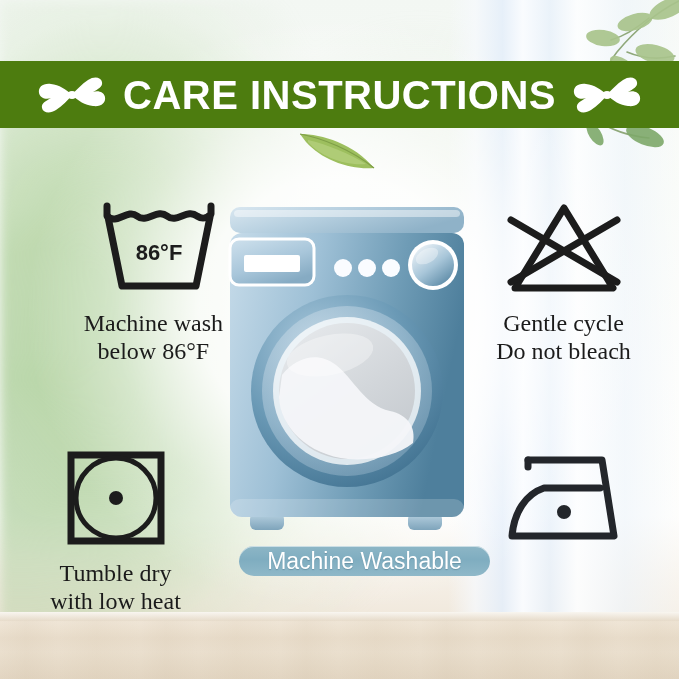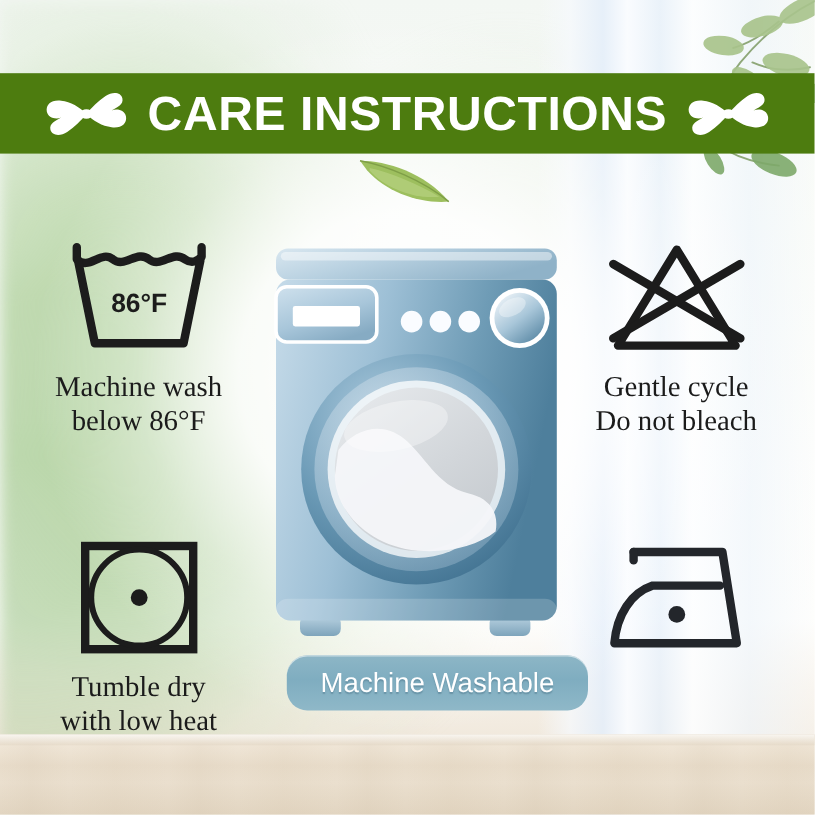--- a/index.html
+++ b/index.html
@@ -136,42 +136,42 @@
   .icon-block .caption {
     margin-top: 9px;
     text-align: center;
     font-size: 24px;
     line-height: 1.17;
     color: #1b1b1b;
     font-family: Liberation Serif, serif;
     white-space: pre-line;
   }
 
-  #block-wash    { left: 8px;   top: 196px; }
+  #block-wash    { left: 8px;   top: 196px; align-items: flex-end; }
   #block-bleach  { left: 456px; top: 196px; }
   #block-dry     { left: 8px;   top: 446px; }
   #block-iron    { left: 456px; top: 446px; }
 
   .tub-temp {
     font-size: 22px;
     font-weight: bold;
     fill: #1c1c1c;
     font-family: "Liberation Sans", sans-serif;
   }
 
   
   .machine { position: absolute; left: 222px; top: 205px; width: 250px; height: 330px; }
 
   
   .badge {
     position: absolute;
     left: 239px;
     top: 546px;
     width: 251px;
-    height: 46px;
+    height: 30px;
     border-radius: 17px;
     background: linear-gradient(to bottom, #8db6c6 0%, #7fadc0 45%, #8fb8c8 100%);
     box-shadow: inset 0 1px 0 rgba(255,255,255,0.55);
     display: flex;
     align-items: center;
     justify-content: center;
   }
   .badge-text {
     color: #ffffff;
     font-size: 23px;

